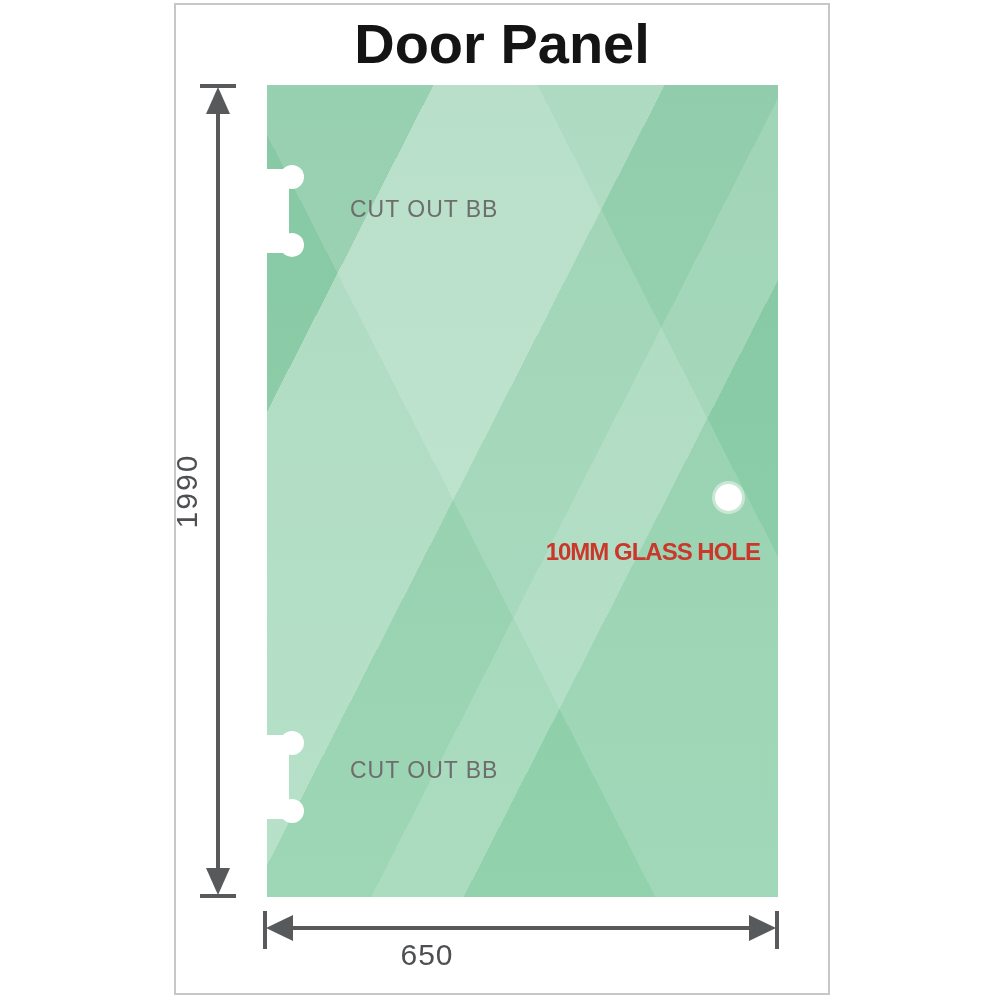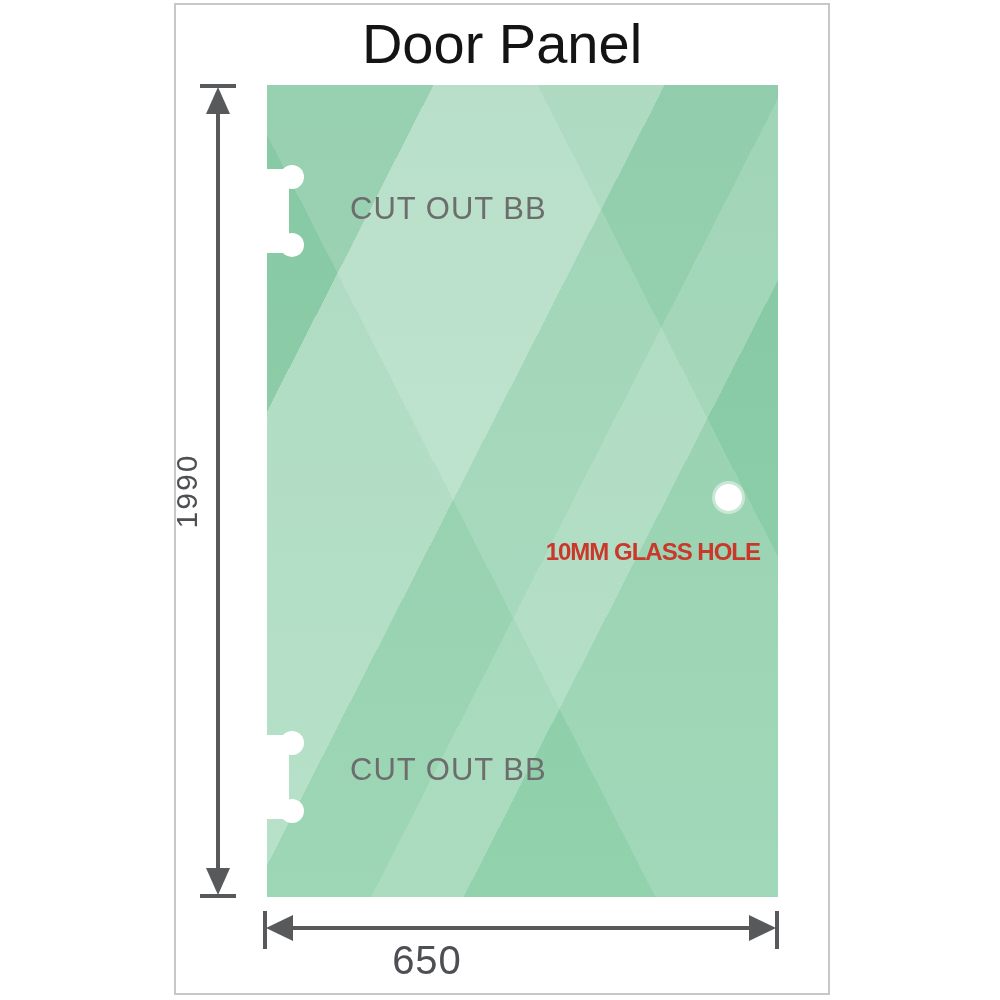--- a/index.html
+++ b/index.html
@@ -25,21 +25,21 @@
     border: 2px solid #c6c7c9;
     background: #ffffff;
   }
   .page-title {
     position: absolute;
     left: 174px;
     top: 16px;
     width: 656px;
     text-align: center;
     font-size: 56px;
-    font-weight: 400;
+    font-weight: 700;
     color: #141414;
     line-height: 1;
     letter-spacing: 0px;
   }
   
   .glass-panel {
     position: absolute;
     left: 267px;
     top: 85px;
     width: 511px;
@@ -83,21 +83,21 @@
   .cutout .lobe.bottom { left: 14px; top: 69px; }
   .cutout-top { top: 164px; }
   .cutout-bottom { top: 730px; }
 
   .cutout-label {
     position: absolute;
     left: 350px;
     width: 260px;
     height: 36px;
     line-height: 36px;
-    font-size: 31px;
+    font-size: 23px;
     letter-spacing: 1px;
     color: #6d6d6d;
     white-space: nowrap;
   }
   .cutout-label.top { top: 191px; }
   .cutout-label.bottom { top: 752px; }
 
   
   .glass-hole {
     position: absolute;
@@ -192,21 +192,21 @@
     letter-spacing: 2px;
     color: #4d4f52;
     transform: rotate(-90deg);
   }
   .width-label {
     position: absolute;
     left: 352px;
     top: 938px;
     width: 150px;
     text-align: center;
-    font-size: 40px;
+    font-size: 30px;
     letter-spacing: 1px;
     color: #4d4f52;
   }
 </style>
 </head>
 <body>
 
 <div class="stage">
 
   <div class="frame"></div>

